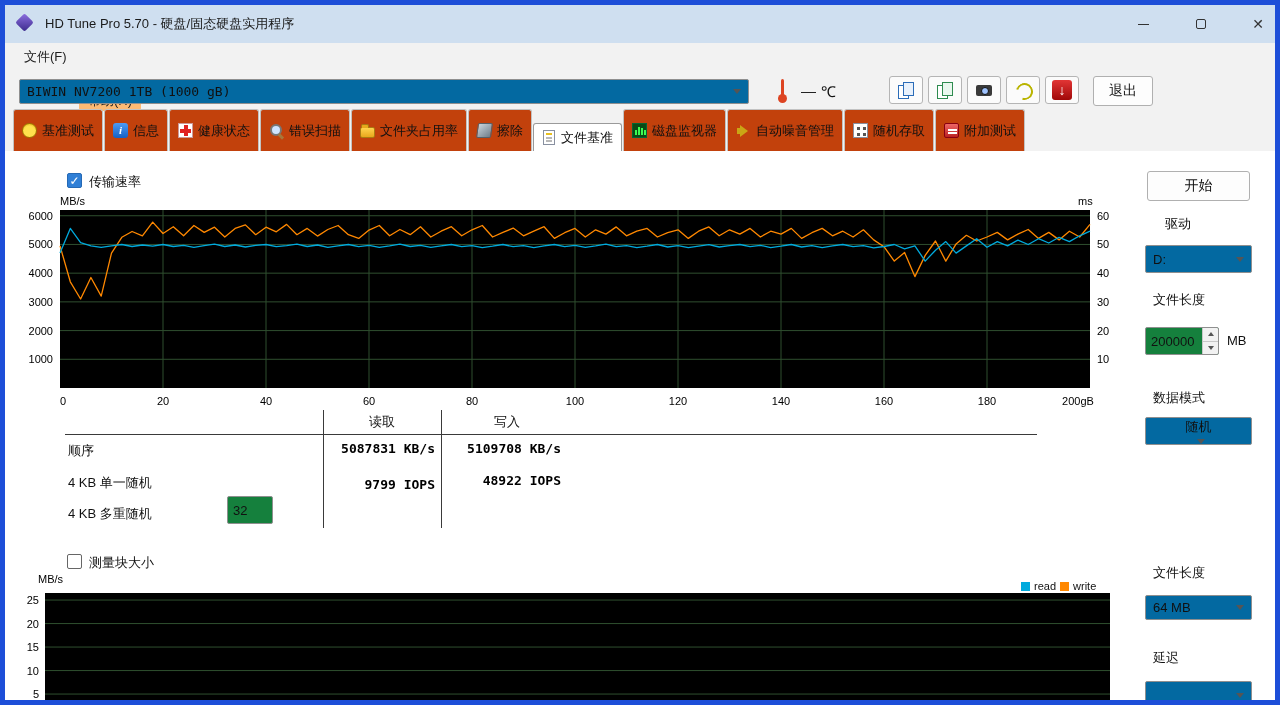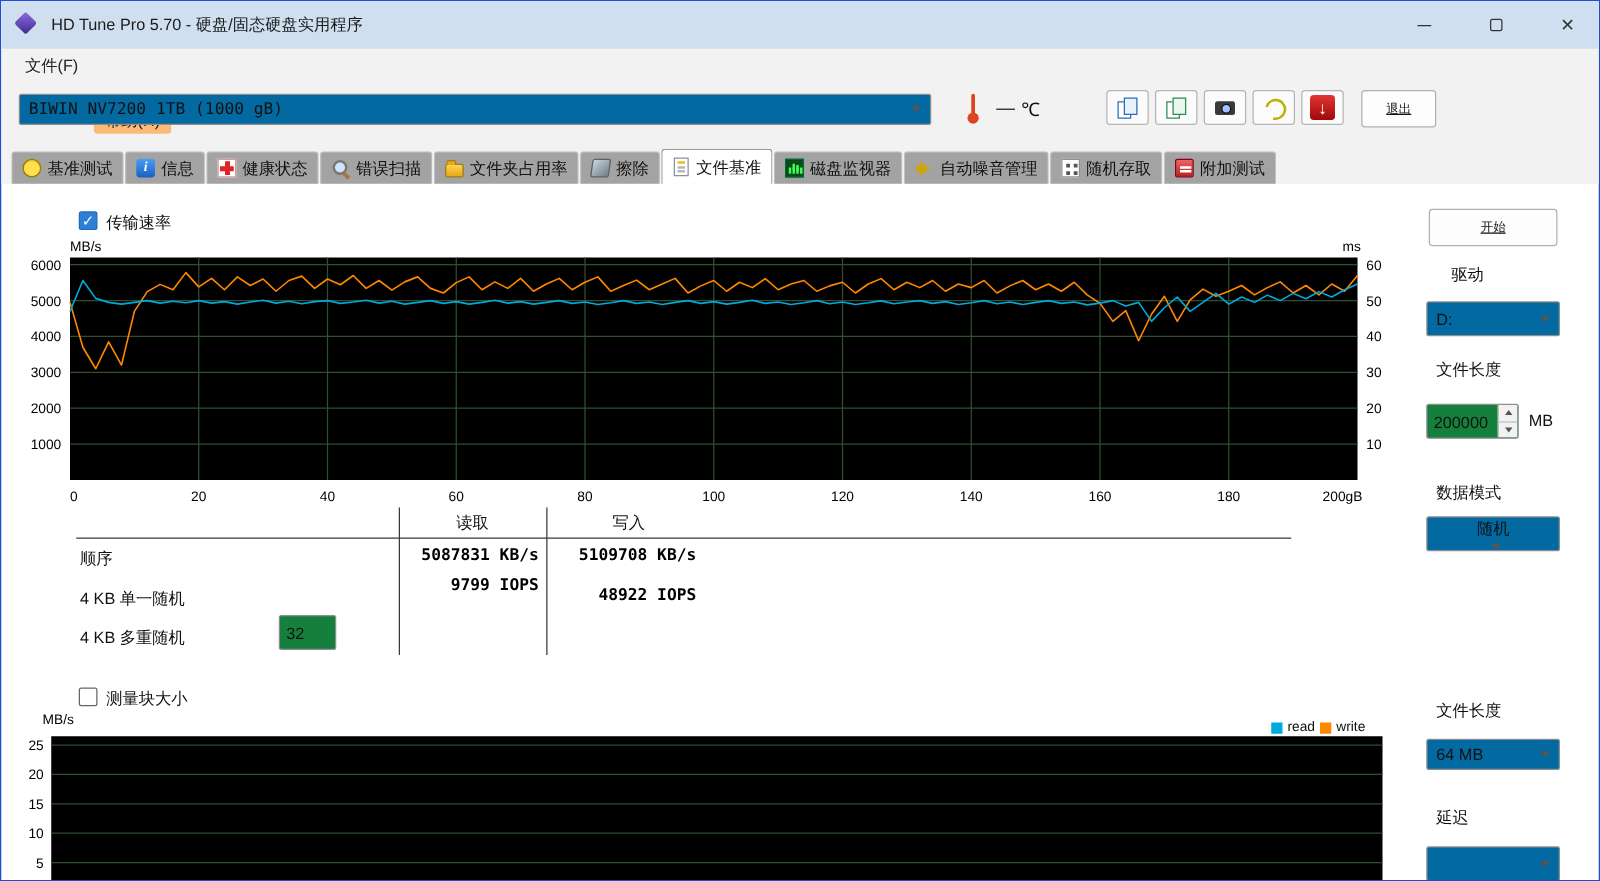--- a/index.html
+++ b/index.html
@@ -1,17 +1,17 @@
 <!DOCTYPE html>
 <html><head>
 <meta charset="utf-8">
 <style>
   * { margin:0; padding:0; box-sizing:border-box; font-family:"Liberation Sans",sans-serif; }
   html,body { background:#9a9a9a; }
-  #win { position:relative; width:1280px; height:705px; background:#ffffff; overflow:hidden; border:1px solid #1d4ed8; }
+  #win { position:relative; width:1280px; height:705px; background:#ffffff; overflow:hidden; border:5px solid #1d4ed8; }
 
   .abs { position:absolute; }
   .top-chrome { position:absolute; left:0; top:0; width:1280px; height:146px; background:#f2f2f2; }
 
   
   .titlebar { position:absolute; left:0; top:0; width:1280px; height:38px; background:#cfdff0; display:flex; align-items:center; }
   .app-icon { position:absolute; left:13px; top:11px; width:13px; height:13px; background:linear-gradient(135deg,#8d6fe0,#3b2a8c); transform:rotate(45deg); border-radius:2px; }
   .win-title { position:absolute; left:40px; top:0; line-height:38px; font-size:13px; color:#1b1b1b; white-space:nowrap; }
   .wc { position:absolute; top:0; width:46px; height:38px; display:flex; align-items:center; justify-content:center; cursor:default; }
   .wc-min span { width:11px; height:1px; background:#333; display:block; }
@@ -40,25 +40,25 @@
   .tbi-copy-blue::before { content:""; position:absolute; left:2px; top:5px; width:9px; height:12px; background:#fff; border:1px solid #2b6cb8; }
   .tbi-copy-blue::after  { content:""; position:absolute; left:7px; top:2px; width:9px; height:12px; background:#e8f1fc; border:1px solid #2b6cb8; }
   .tbi-copy-green::before{ content:""; position:absolute; left:2px; top:5px; width:9px; height:12px; background:#fff; border:1px solid #2e8b4f; }
   .tbi-copy-green::after { content:""; position:absolute; left:7px; top:2px; width:9px; height:12px; background:#e9f7ee; border:1px solid #2e8b4f; }
   .tbi-camera::before { content:""; position:absolute; left:2px; top:5px; width:16px; height:11px; background:#3a3a3a; border-radius:2px; }
   .tbi-camera::after { content:""; position:absolute; left:7px; top:7px; width:6px; height:6px; border-radius:50%; background:#9fc3ff; border:1px solid #111; }
   .tbi-acoustic::before { content:""; position:absolute; left:3px; top:3px; width:13px; height:13px; border:2.5px solid #b9b400; border-left-color:transparent; border-radius:50%; transform:rotate(-30deg); }
   .tbi-download { background:linear-gradient(#e23535,#a00808); border-radius:3px; }
   .tbi-download::after { content:"↓"; position:absolute; inset:0; color:#fff; font-weight:bold; font-size:14px; line-height:20px; text-align:center; }
 
-  .btn { position:absolute; background:#fdfdfd; border:1px solid #b0b0b0; border-radius:3px; display:flex; align-items:center; justify-content:center; font-size:10px; color:#111;text-decoration:underline; }
+  .btn { position:absolute; background:#fdfdfd; border:1px solid #b0b0b0; border-radius:3px; display:flex; align-items:center; justify-content:center; font-size:14px; color:#111; }
 
   
   .tabbar { position:absolute; left:8px; top:118px; height:28px; display:flex; align-items:flex-end; }
-  .tab { display:inline-flex; align-items:center; height:26px; padding:0 8px; margin-right:1px; border:1px solid #c2c2c2; border-bottom:none; border-radius:3px 3px 0 0; background:#a3a3a3; font-size:13px; color:#111; white-space:nowrap; }
+  .tab { display:inline-flex; align-items:center; height:42px; padding:0 8px; margin-right:1px; border:1px solid #c2c2c2; border-bottom:none; border-radius:3px 3px 0 0; background:#c2410c; font-size:13px; color:#111; white-space:nowrap; }
   .tab.active { background:#fff; height:28px; border-color:#9a9a9a; position:relative; z-index:2; }
   .ti { width:15px; height:15px; margin-right:5px; position:relative; display:inline-block; flex:none; }
   .ti-benchmark { background:radial-gradient(circle at 50% 60%,#ffe14d 55%,#d9a400); border-radius:50%; border:1px solid #9c7a00; }
   .ti-info { background:linear-gradient(#4d9bf5,#1661c4); border-radius:3px; }
   .ti-info::after { content:"i"; position:absolute; inset:0; color:#fff; font:italic bold 11px "Liberation Serif",serif; text-align:center; line-height:14px; }
   .ti-health { background:#fff; border:1px solid #cc9a9a; }
   .ti-health::before { content:""; position:absolute; left:5px; top:1px; width:4px; height:11px; background:#e02222; }
   .ti-health::after { content:""; position:absolute; left:1px; top:5px; width:11px; height:4px; background:#e02222; }
   .ti-scan::before { content:""; position:absolute; left:1px; top:1px; width:8px; height:8px; border:2px solid #777; border-radius:50%; background:#cfe4ff; }
   .ti-scan::after { content:""; position:absolute; left:10px; top:10px; width:6px; height:2.5px; background:#a8763a; transform:rotate(45deg); transform-origin:left center; }
@@ -285,21 +285,21 @@
   <div class="rline-v" style="left:436px;top:405px;height:118px;"></div>
   <div class="rhdr" style="left:322px;top:408px;width:110px;">读取</div>
   <div class="rhdr" style="left:446px;top:408px;width:112px;">写入</div>
   <div class="rline-h" style="left:60px;top:429px;width:972px;"></div>
 
   <div class="rlabel" style="top:437px;">顺序</div>
   <div class="rval" style="left:320px;top:436px;width:110px;">5087831 KB/s</div>
   <div class="rval" style="left:442px;top:436px;width:114px;">5109708 KB/s</div>
 
   <div class="rlabel" style="top:469px;">4 KB 单一随机</div>
-  <div class="rval" style="left:320px;top:460px;width:110px;">9799 IOPS</div>
+  <div class="rval" style="left:320px;top:472px;width:110px;">9799 IOPS</div>
   <div class="rval" style="left:442px;top:468px;width:114px;">48922 IOPS</div>
 
   <div class="rlabel" style="top:500px;">4 KB 多重随机</div>
   <div class="spin" style="left:222px;top:491px;width:46px;height:28px;gap:48px;">
     <span class="spin-val">32</span>
     <span class="spin-btns">
       <span class="spin-up"></span>
       <span class="spin-down"></span>
     </span>
   </div>

